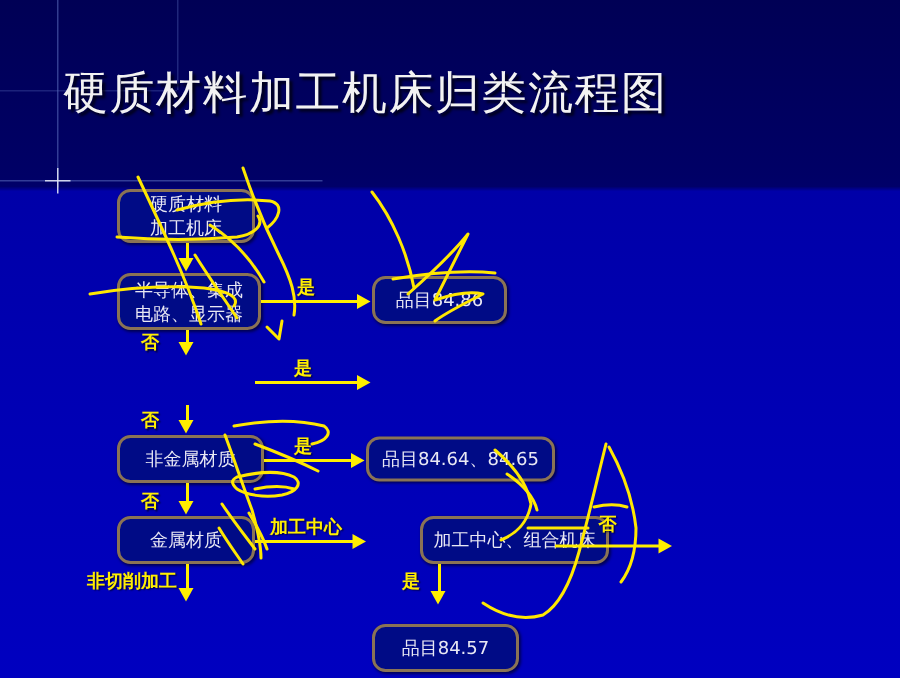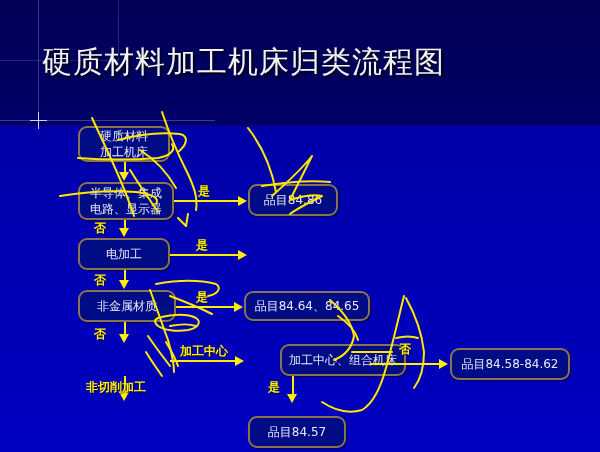--- a/index.html
+++ b/index.html
@@ -79,50 +79,47 @@
   <div id="title">硬质材料加工机床归类流程图</div>
 
   <div class="node two-line" style="left:78px;top:126px;width:92px;height:36px;text-align:right;">
     <span>硬质材料<br>加工机床</span>
   </div>
 
   <div class="node two-line" style="left:78px;top:182px;width:96px;height:38px;">
     <span>半导体、集成<br>电路、显示器</span>
   </div>
 
-  <div class="node" style="left:78px;top:238px;width:92px;height:32px;">
-    <span>电加工</span>
-  </div>
 
   <div class="node" style="left:78px;top:290px;width:98px;height:32px;text-align:right;">
     <span>非金属材质</span>
   </div>
 
+  <div class="node" style="left:78px;top:344px;width:92px;height:32px;">
+    <span>金属材质</span>
+  </div>
 
   <div class="node" style="left:244px;top:344px;width:126px;height:32px;margin-left:36px;">
     <span>加工中心、组合机床</span>
   </div>
 
   <div class="node" style="left:248px;top:184px;width:90px;height:32px;">
     <span>品目84.86</span>
   </div>
 
 
   <div class="node" style="left:244px;top:291px;width:126px;height:30px;">
     <span>品目84.64、84.65</span>
   </div>
 
   <div class="node" style="left:248px;top:416px;width:98px;height:32px;justify-content:center;">
     <span>品目84.57</span>
   </div>
 
 
-  <div class="node" style="left:450px;top:348px;width:120px;height:32px;">
-    <span>品目84.58-84.62</span>
-  </div>
 
   <div class="arrow av" style="left:124px;top:162px;height:11px;"></div>
   <div class="head-d" style="left:119px;top:172px;"></div>
 
   <div class="arrow ah" style="left:174px;top:200px;width:65px;"></div>
   <div class="head-r" style="left:238px;top:196px;"></div>
   <div class="elabel" style="left:198px;top:183px;">是</div>
 
   <div class="arrow av" style="left:124px;top:220px;height:9px;"></div>
   <div class="head-d" style="left:119px;top:228px;"></div>
@@ -143,21 +140,21 @@
   <div class="arrow av" style="left:124px;top:322px;height:13px;"></div>
   <div class="head-d" style="left:119px;top:334px;"></div>
   <div class="elabel" style="left:94px;top:326px;">否</div>
 
   <div class="arrow ah" style="left:170px;top:360px;width:66px;"></div>
   <div class="head-r" style="left:235px;top:356px;"></div>
   <div class="elabel" style="left:180px;top:343px;">加工中心</div>
 
   <div class="arrow av" style="left:124px;top:376px;height:17px;"></div>
   <div class="head-d" style="left:119px;top:392px;"></div>
-  <div class="elabel" style="left:58px;top:379px;margin-left:28px;">非切削加工</div>
+  <div class="elabel" style="left:58px;top:379px;">非切削加工</div>
 
   <div class="arrow av" style="left:292px;top:376px;height:19px;"></div>
   <div class="head-d" style="left:287px;top:394px;"></div>
   <div class="elabel" style="left:268px;top:379px;">是</div>
 
   <div class="arrow ah" style="left:370px;top:363px;width:70px;"></div>
   <div class="head-r" style="left:439px;top:359px;"></div>
   <div class="elabel" style="left:399px;top:341px;">否</div>
 
   <svg id="scribbles" viewBox="0 0 600 452">

